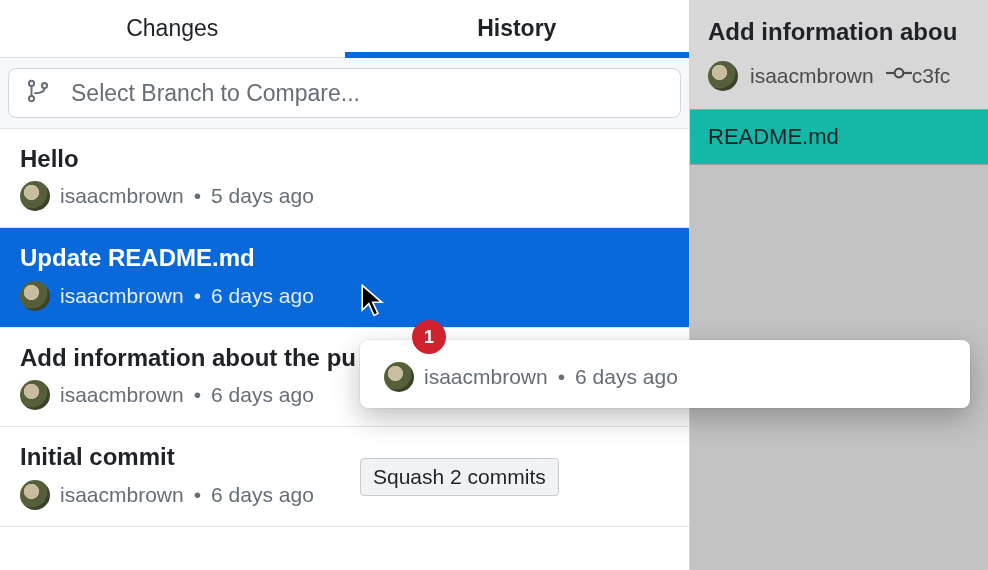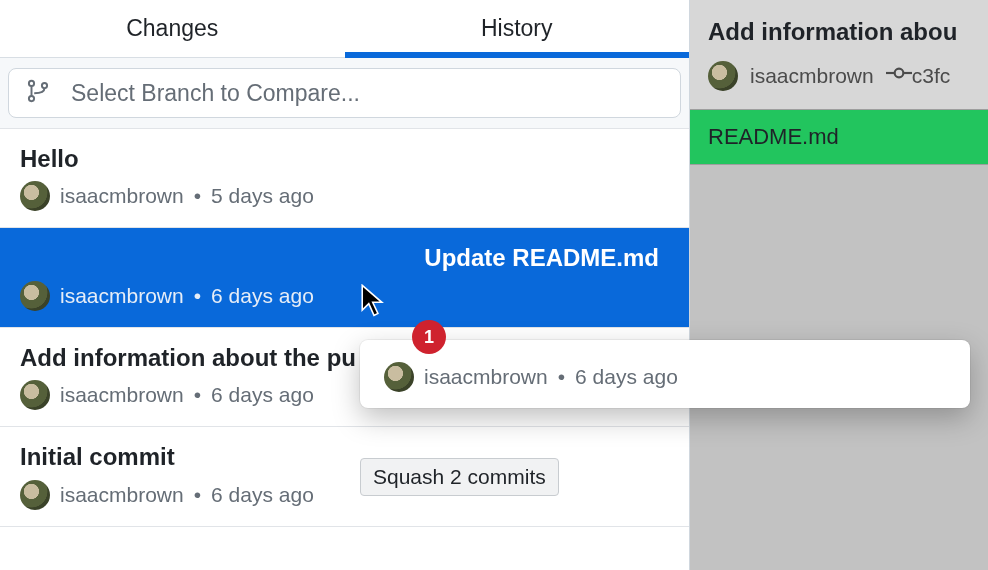--- a/index.html
+++ b/index.html
@@ -37,21 +37,21 @@
       display: flex;
       align-items: center;
       justify-content: center;
       font-size: 23px;
       color: #1f2328;
       cursor: pointer;
       position: relative;
       font-weight: 400;
     }
     .tab.active {
-      font-weight: 400;
+      font-weight: 700;
       text-align: center;
     }
     .tab.active::after {
       content: "";
       position: absolute;
       left: 0;
       right: 0;
       bottom: -1px;
       height: 6px;
       background: #0969da;
@@ -86,21 +86,20 @@
       display: flex;
       flex-direction: column;
     }
     .commit-item {
       padding: 14px 20px 16px 20px;
       border-bottom: 1px solid #e1e4e8;
       background: #fff;
     }
     .commit-item.selected {
       background: #0969da;
-      text-align: right;
     }
     .commit-title {
       font-size: 24px;
       font-weight: 700;
       color: #1f2328;
       line-height: 1.35;
       white-space: nowrap;
       overflow: hidden;
       text-overflow: clip;
       padding-right: 10px;
@@ -219,21 +218,21 @@
       display: flex;
       align-items: center;
       gap: 12px;
       margin-top: 14px;
       white-space: nowrap;
     }
     .rp-author { font-size: 21px; color: #4b4b4b; }
     .rp-hash { font-size: 21px; color: #4b4b4b; display: flex; align-items: center; }
     .commit-glyph svg { width: 26px; height: 26px; }
     .rp-filebar {
-      background: #22c55e;
+      background: #14b8a6;
       border-top: 1px solid #9e9e9e;
       border-bottom: 1px solid #9e9e9e;
       padding: 14px 18px;
     }
     .rp-filename {
       font-size: 22px;
       color: #1f2328;
       font-weight: 400;
     }
   </style>

